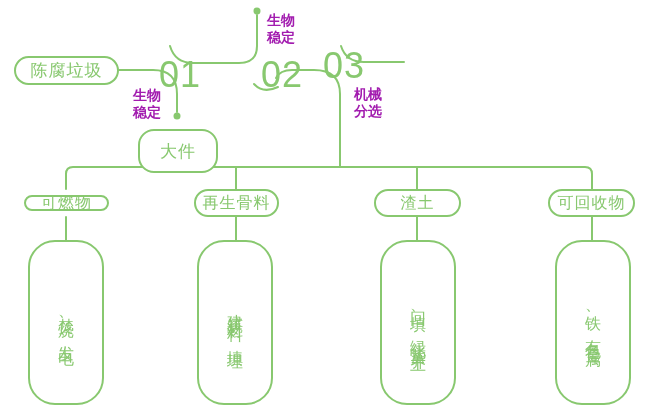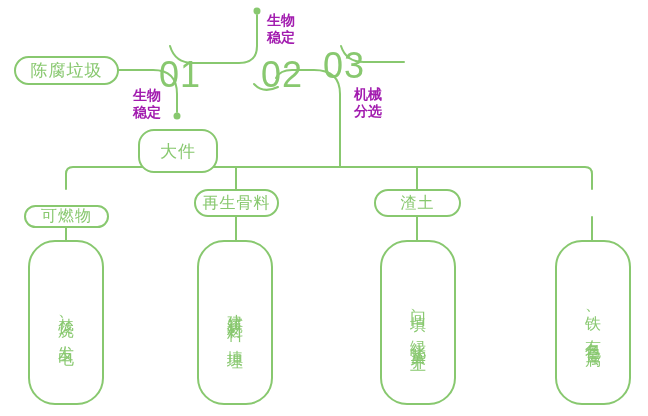--- a/index.html
+++ b/index.html
@@ -74,28 +74,31 @@
   <div class="step-num" style="left:323px;top:45px;">03</div>
 
   <div class="dark-label" style="left:133px;top:87px;">生物稳定</div>
   <div class="dark-label" style="left:267px;top:12px;">生物稳定</div>
   <div class="dark-label" style="left:354px;top:86px;">机械分选</div>
 
   <div class="pill pill-lg" style="left:138px;top:129px;width:80px;height:44px;">
     <span>大件</span>
   </div>
 
-  <div class="pill pill-sm" style="left:24px;top:205px;width:85px;height:23px;justify-content:center;">
+  <div class="pill pill-sm" style="left:24px;top:195px;width:85px;height:16px;justify-content:center;">
     <span>可燃物</span>
   </div>
   <div class="pill pill-sm" style="left:374px;top:189px;width:87px;height:28px;">
     <span>渣土</span>
   </div>
   <div class="pill pill-sm" style="left:194px;top:189px;width:85px;height:28px;">
     <span>再生骨料</span>
+  </div>
+  <div class="pill pill-sm" style="left:548px;top:189px;width:87px;height:28px;">
+    <span>可回收物</span>
   </div>
 
   <div class="tall-box" style="left:28px;">
     <span class="vtext">焚烧、发电</span>
   </div>
   <div class="tall-box" style="left:197px;">
     <span class="vtext">建筑材料、填埋</span>
   </div>
   <div class="tall-box" style="left:380px;">
     <span class="vtext">回填、绿化营养土</span>

